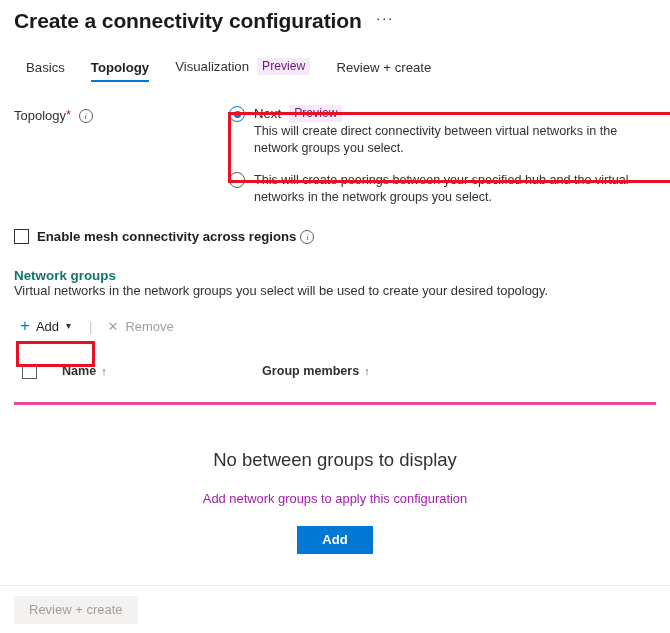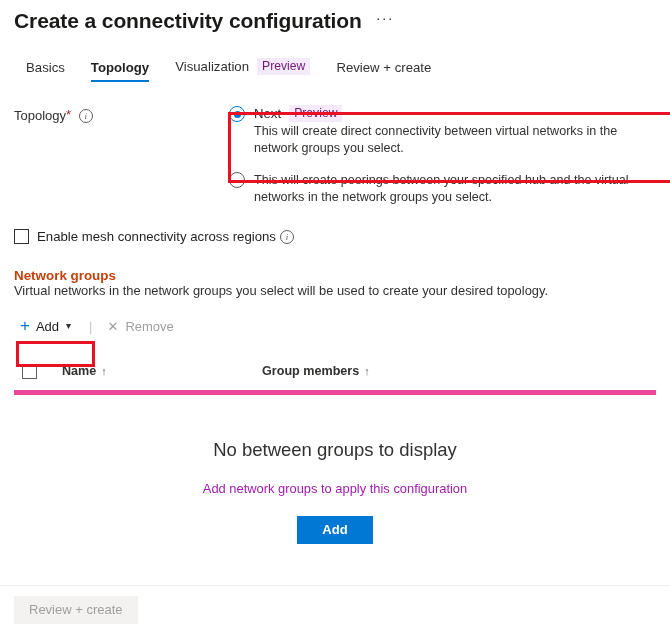--- a/index.html
+++ b/index.html
@@ -214,27 +214,28 @@
     border: 1.3px solid #323130;
     box-sizing: border-box;
     background: #fff;
     margin-right: 8px;
     cursor: pointer;
     flex: 0 0 15px;
   }
   .checkbox-label {
     font-size: 13.2px;
     color: #201f1e;
+    font-weight: bold;
   }
 
   
   .section-title {
     font-size: 13.4px;
     font-weight: bold;
-    color: #c2410c;
+    color: #0f766e;
     margin-top: 24px;
   }
   .section-desc {
     font-size: 12.9px;
     color: #323130;
     margin-top: 0;
   }
 
   .toolbar {
     display: flex;
@@ -278,22 +279,22 @@
   }
 
   
   .grid {
     margin-top: 18px;
   }
   .grid-head {
     display: flex;
     align-items: center;
     height: 30px;
-    border-bottom: 5px solid #ec4899;
-    padding-bottom: 4px;
+    border-bottom: 3px solid #ec4899;
+    padding-bottom: 16px;
     text-align: center;
   }
   .grid-check {
     width: 15px;
     height: 15px;
     border: 1.3px solid #605e5c;
     box-sizing: border-box;
     background: #fff;
     margin-left: 8px;
     margin-right: 25px;

